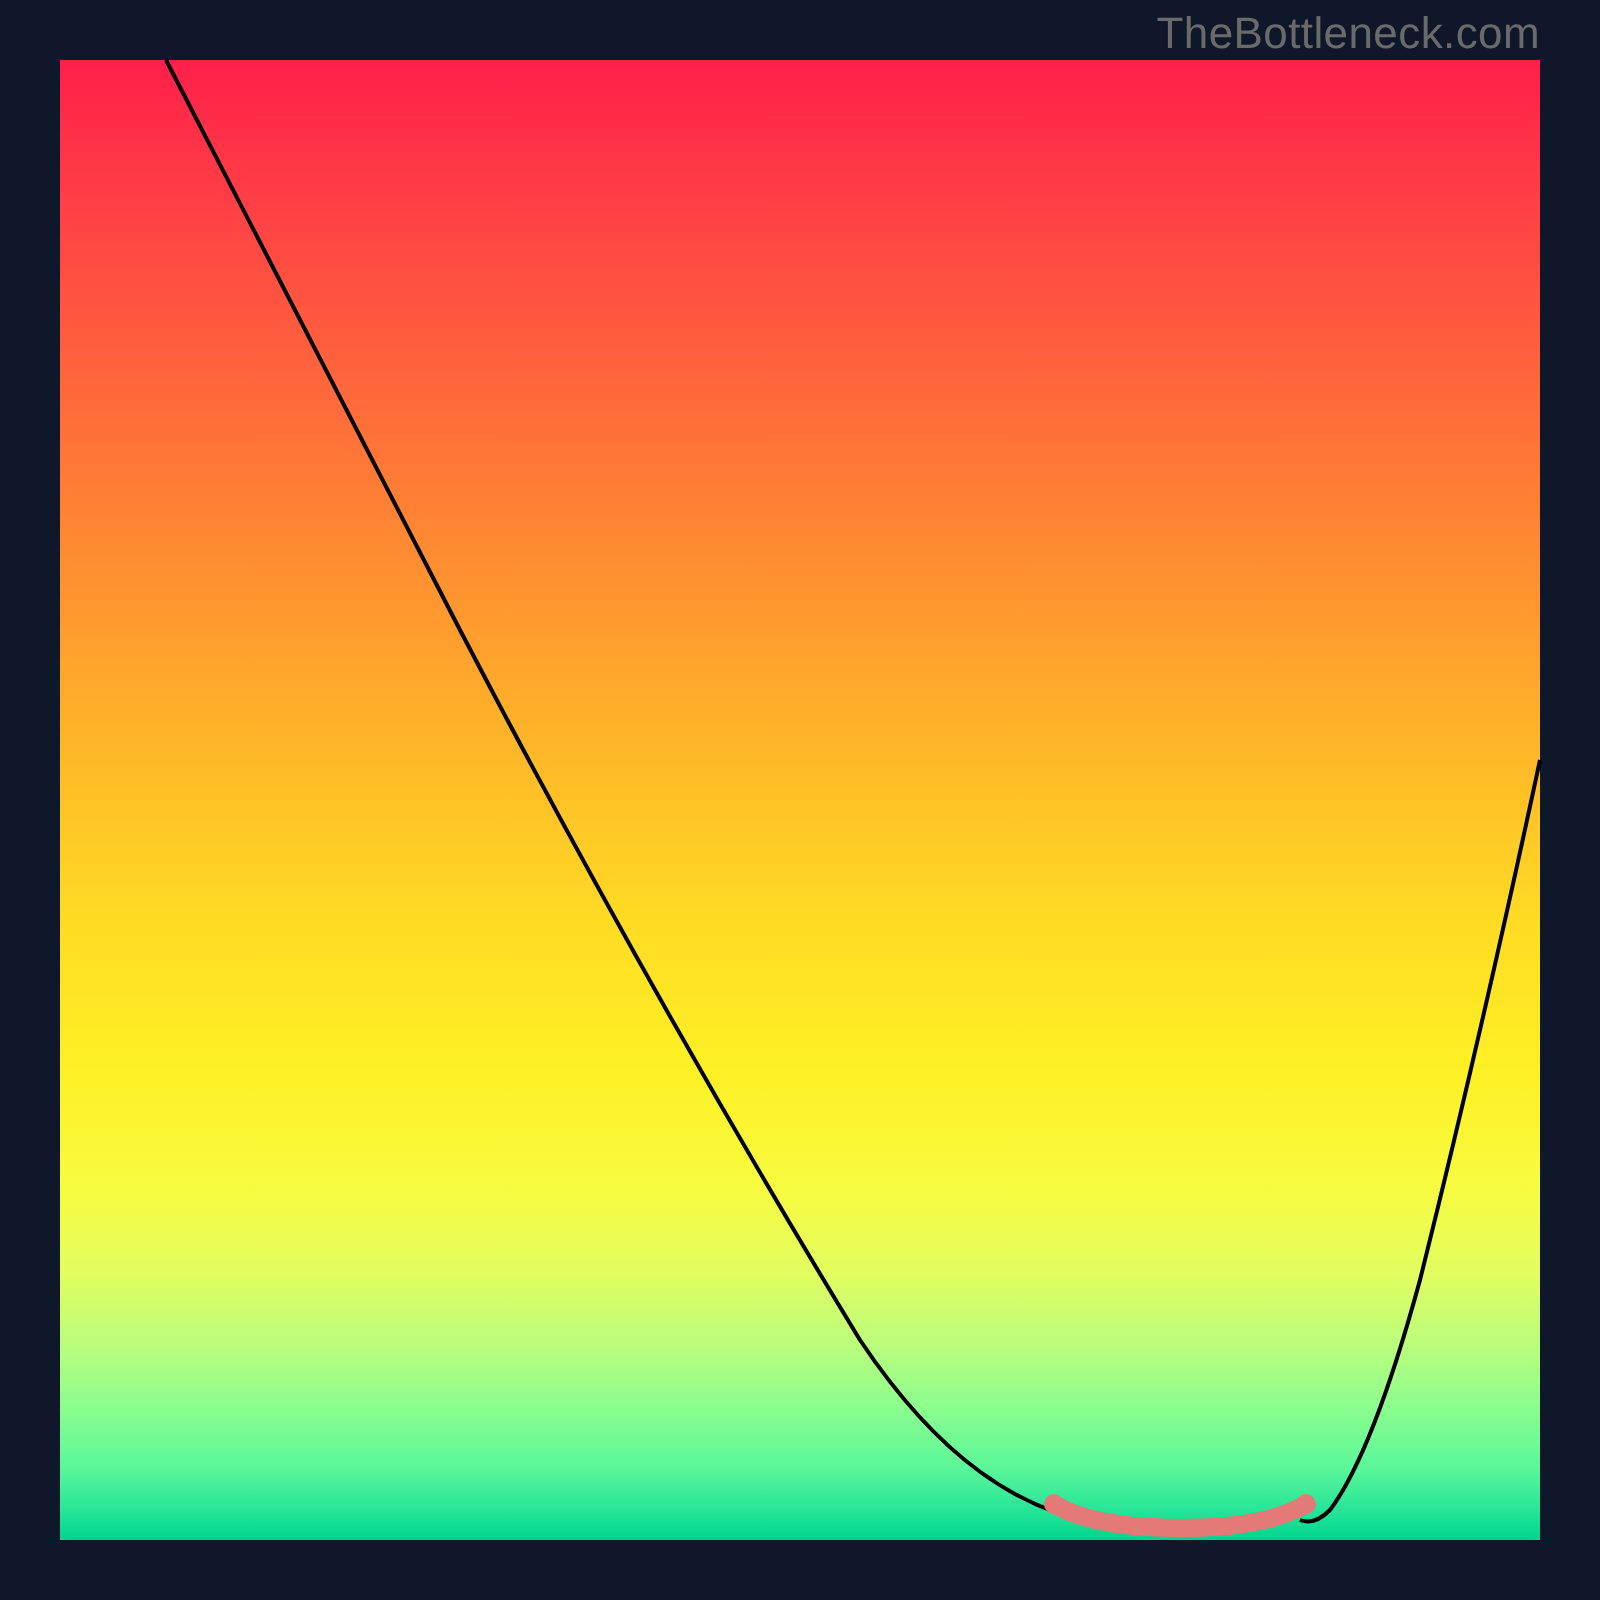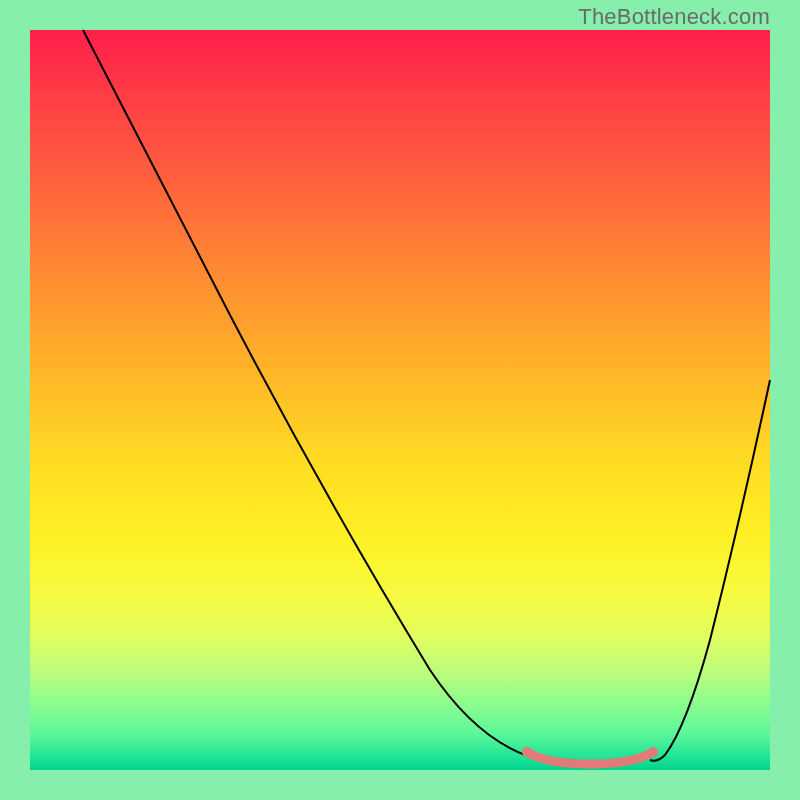--- a/index.html
+++ b/index.html
@@ -10,21 +10,21 @@
     background: #000;
     overflow: hidden;
     font-family: Arial, Helvetica, sans-serif;
   }
   .frame {
     position: absolute;
     left: 0;
     top: 0;
     width: 800px;
     height: 800px;
-    background: #86efac;
+    background: #0f172a;
   }
   .plot {
     position: absolute;
     left: 30px;
     top: 30px;
     width: 740px;
     height: 740px;
     background: linear-gradient(
       to bottom,
       #ff1f4a 0%,

